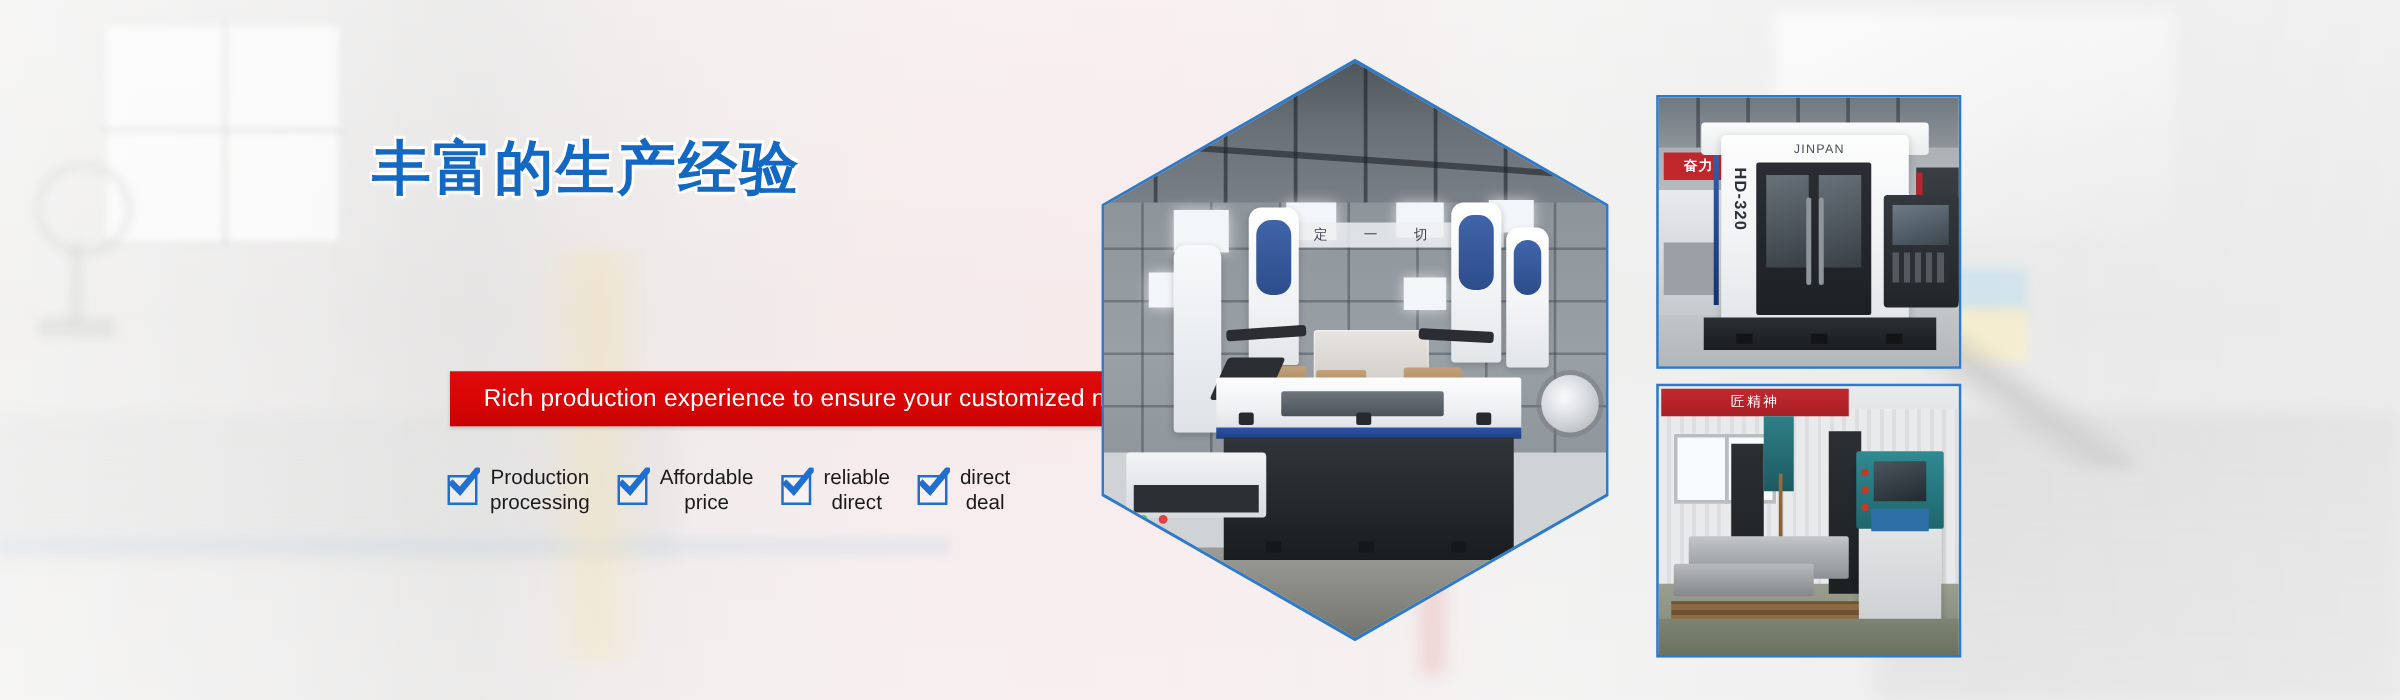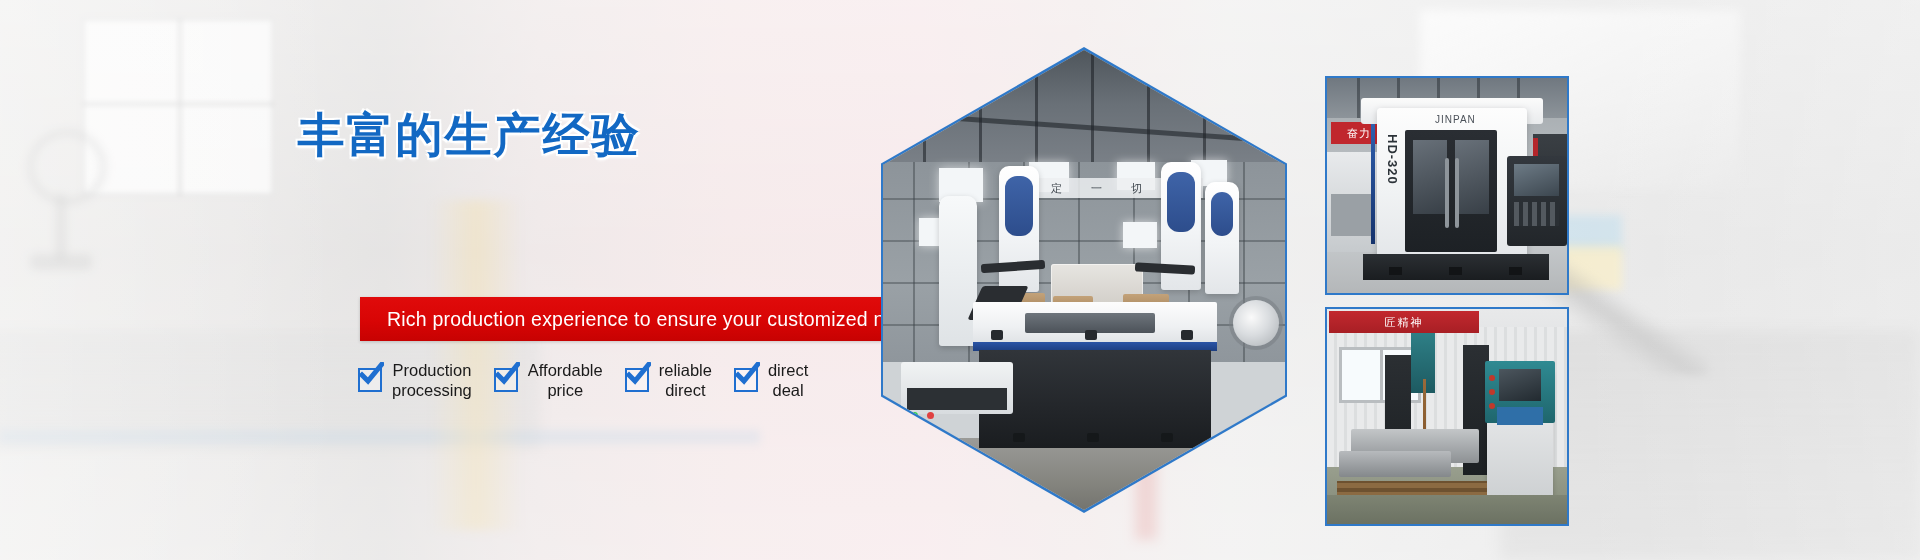--- a/index.html
+++ b/index.html
@@ -132,21 +132,21 @@
     background:linear-gradient(180deg,#e00b0b 0%,#d80505 55%,#c70202 100%);
     display:flex;align-items:center;
     box-shadow:0 1px 3px rgba(0,0,0,.18);
   }
   .redbar span{
     color:#ffffff;font-size:19.5px;letter-spacing:.2px;
     padding-left:27px;white-space:nowrap;
   }
 
   .features{
-    position:absolute;left:358px;top:360px;width:540px;height:50px;
+    position:absolute;left:358px;top:372px;width:540px;height:50px;
     display:flex;align-items:flex-start;
   }
   .feat{display:flex;align-items:flex-start;margin-right:22px;}
   .feat:last-child{margin-right:0;}
   .cbox{
     position:relative;width:20px;height:20px;flex:0 0 20px;margin-top:8px;
     border:2px solid #1f6fd0;background:rgba(255,255,255,.35);
   }
   .cbox svg{position:absolute;left:-2px;top:-8px;width:26px;height:26px;}
   .feat-label{
@@ -254,21 +254,21 @@
     border:2px solid #2f79c9;background:#cfd4d8;overflow:hidden;
   }
   .thumb.t1{top:76px;}
   .thumb.t2{top:307px;}
 
   
   .t1-bg{position:absolute;inset:0;background:linear-gradient(180deg,#9fa5a9 0%,#b7bcc0 38%,#cfd3d6 62%,#b4b7b9 100%);}
   .t1-roof{position:absolute;left:0;top:0;width:100%;height:40px;background:linear-gradient(180deg,#707880,#8d949a);}
   .t1-roof i{position:absolute;top:0;width:3px;height:100%;background:rgba(40,46,52,.5);}
   .t1-redsign{position:absolute;left:4px;top:44px;width:56px;height:22px;background:#c0272d;
-    color:#fff;font-size:11px;line-height:22px;text-align:center;letter-spacing:1px;}
+    color:#fff;font-size:11px;line-height:22px;text-align:center;letter-spacing:1px;font-weight:bold;}
   .t1-body{
     position:absolute;left:50px;top:30px;width:150px;height:160px;
     background:linear-gradient(180deg,#fdfdfd 0%,#f1f3f4 50%,#e2e5e8 100%);
     border-radius:4px 4px 0 0;box-shadow:0 2px 7px rgba(0,0,0,.18);
   }
   .t1-hat{position:absolute;left:34px;top:20px;width:182px;height:26px;
     background:linear-gradient(180deg,#fbfbfb,#e9ebed);border-radius:3px;}
   .t1-door{
     position:absolute;left:78px;top:52px;width:92px;height:122px;
     background:linear-gradient(180deg,#2a2e33,#1d2125);border-radius:2px;

